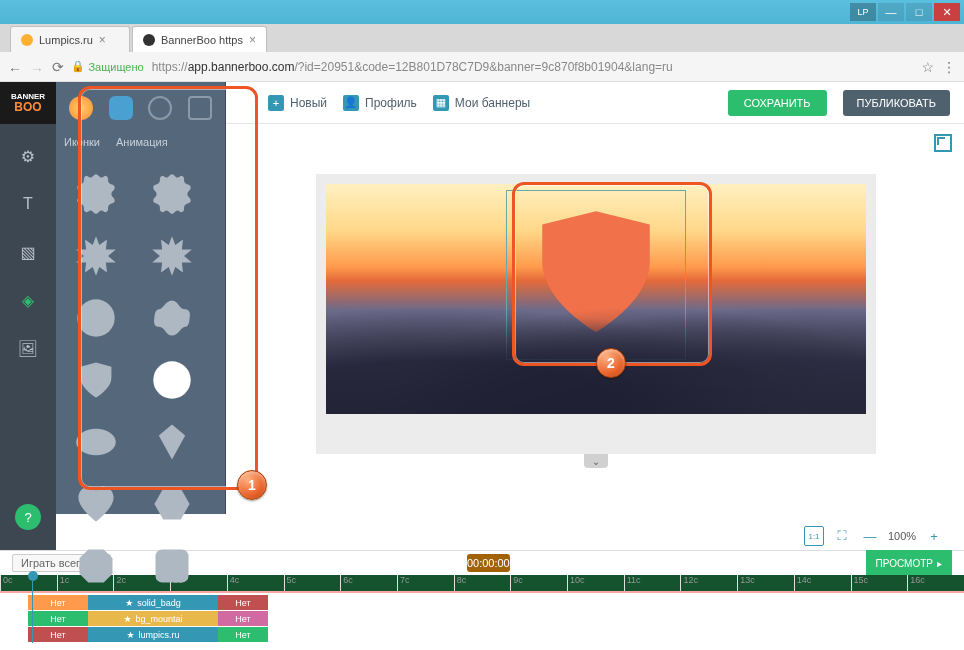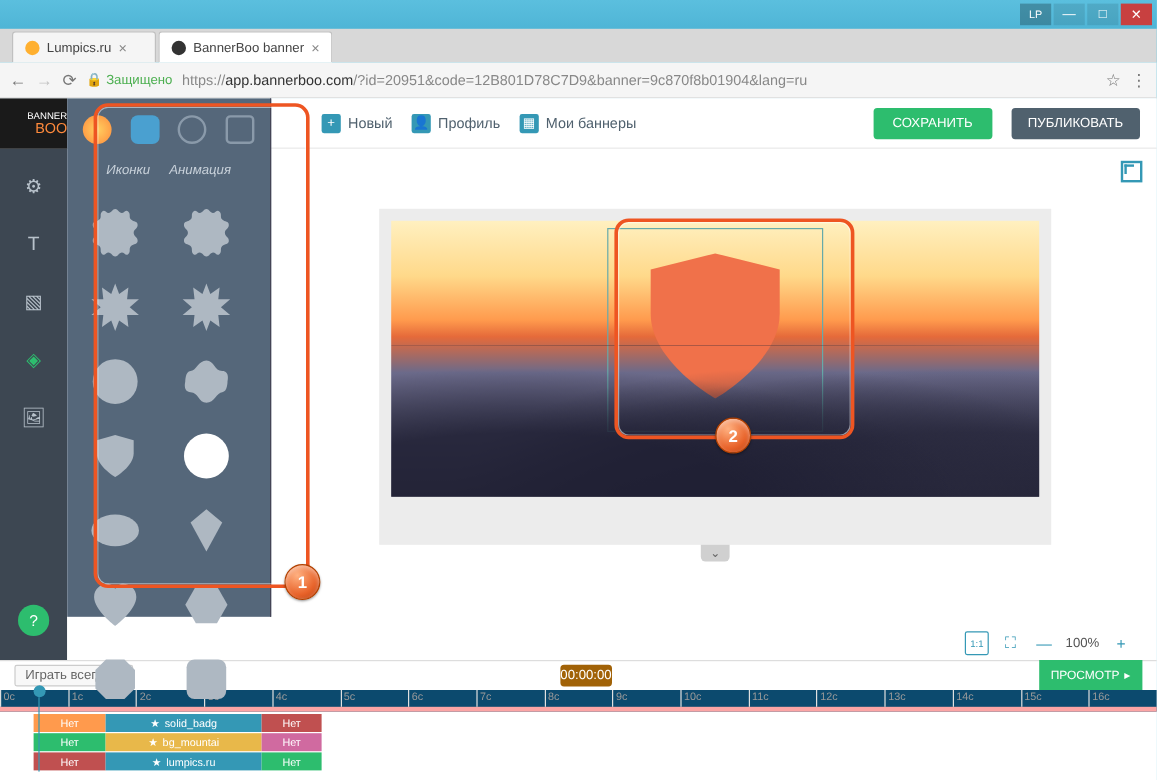--- a/index.html
+++ b/index.html
@@ -18,39 +18,39 @@
 .addrbar { height: 30px; background: #f5f5f5; border-bottom: 1px solid #ddd; display: flex; align-items: center; padding: 0 8px; gap: 8px; }
 .navicon { color: #777; font-size: 14px; cursor: pointer; }
 .lock { color: #4caf50; font-size: 11px; display: flex; align-items: center; gap: 3px; }
 .url { font-size: 12px; color: #888; flex: 1; white-space: nowrap; overflow: hidden; }
 .url .dark { color: #333; }
 
 .app { position: relative; height: 568px; background: #fff; display: flex; flex-direction: column; }
 
 
 .topbar { height: 42px; background: #fff; border-bottom: 1px solid #e5e5e5; display: flex; align-items: center; padding: 0 14px 0 0; gap: 16px; }
-.logo { width: 56px; height: 42px; background: #1a1a1a; color: #fff; display: flex; flex-direction: column; align-items: flex-end; justify-content: center; font-size: 8px; font-weight: normal; line-height: 1; }
+.logo { width: 56px; height: 42px; background: #1a1a1a; color: #fff; display: flex; flex-direction: column; align-items: center; justify-content: center; font-size: 8px; font-weight: bold; line-height: 1; }
 .logo .bo { color: #ff8a3c; font-size: 12px; }
 .tbtn { display: flex; align-items: center; gap: 6px; font-size: 12px; color: #50616e; cursor: pointer; }
 .tbtn .ico { width: 16px; height: 16px; background: #3498b5; border-radius: 2px; display: flex; align-items: center; justify-content: center; color: #fff; font-size: 11px; }
 .spacer { flex: 1; }
 .btn-save { background: #2dbd6e; color: #fff; border: none; padding: 7px 16px; border-radius: 3px; font-size: 11px; cursor: pointer; }
 .btn-pub { background: #50616e; color: #fff; border: none; padding: 7px 14px; border-radius: 3px; font-size: 11px; cursor: pointer; }
 
 
 .main { flex: 1; display: flex; position: relative; }
 .leftbar { width: 56px; background: #3d4752; display: flex; flex-direction: column; align-items: center; padding-top: 20px; gap: 24px; }
 .lb-item { width: 24px; height: 24px; color: #b8c2cb; display: flex; align-items: center; justify-content: center; font-size: 16px; cursor: pointer; }
 .lb-item.active { color: #2dbd6e; }
 .lb-help { margin-top: auto; margin-bottom: 20px; width: 26px; height: 26px; background: #2dbd6e; border-radius: 50%; color: #fff; display: flex; align-items: center; justify-content: center; font-size: 13px; cursor: pointer; }
 
 .shapespanel { position: absolute; left: 56px; top: -42px; width: 170px; height: 432px; background: #55677a; z-index: 10; border-right: 1px solid #445; }
 .sp-header { height: 42px; display: flex; align-items: flex-end; justify-content: space-around; padding: 0 10px 4px; gap: 10px; }
 .sp-header .mini { width: 24px; height: 24px; border-radius: 4px; }
-.sp-tabs { height: 36px; display: flex; align-items: center; justify-content: center; color: #c8d1da; font-size: 11px; font-style: italic; }
+.sp-tabs { height: 36px; display: flex; align-items: center; justify-content: flex-start; color: #c8d1da; font-size: 11px; }
 .sp-tab { cursor: pointer; padding: 4px 8px; }
 .sp-grid { padding: 8px 14px; display: grid; grid-template-columns: 1fr 1fr; gap: 10px; overflow-y: auto; }
 .sp-grid::-webkit-scrollbar { width: 4px; }
 .sp-grid::-webkit-scrollbar-thumb { background: #6a7a8a; border-radius: 2px; }
 .shape { width: 52px; height: 52px; display: flex; align-items: center; justify-content: center; cursor: pointer; }
 .shape svg { width: 44px; height: 44px; fill: #aeb8c2; }
 
 .canvas-area { flex: 1; background: #fff; position: relative; }
 .fit-icon { position: absolute; top: 10px; right: 12px; width: 18px; height: 18px; border: 2px solid #3498b5; cursor: pointer; }
 .fit-icon::before { content: ""; position: absolute; top: 1px; left: 1px; width: 6px; height: 6px; border-top: 2px solid #3498b5; border-left: 2px solid #3498b5; }
@@ -71,21 +71,21 @@
 .zico.box { border: 1px solid #3498b5; border-radius: 2px; font-size: 8px; }
 .zval { font-size: 11px; color: #555; }
 
 
 .tlarea { height: 100px; background: #fff; border-top: 1px solid #ddd; }
 .tl-top { height: 24px; display: flex; align-items: center; padding: 0 12px; gap: 10px; }
 .play-sel { font-size: 11px; color: #666; border: 1px solid #ccc; padding: 2px 18px 2px 8px; border-radius: 2px; background: #f8f8f8; cursor: pointer; position: relative; }
 .play-sel::after { content: "▾"; position: absolute; right: 4px; top: 2px; font-size: 9px; }
 .timecode { margin: 0 auto; background: #a16207; color: #fff; font-size: 11px; padding: 3px 0; border-radius: 3px; }
 .preview-btn { background: #2dbd6e; color: #fff; font-size: 10px; padding: 21px 10px; border-radius: 3px; display: flex; align-items: center; gap: 4px; cursor: pointer; }
-.tl-ruler { height: 18px; background: #0c4a6e; border-bottom: 4px solid #fca5a5; display: flex; font-size: 9px; color: #999; position: relative; }
+.tl-ruler { height: 18px; background: #14532d; border-bottom: 2px solid #fca5a5; display: flex; font-size: 9px; color: #999; position: relative; }
 .tl-ruler .tick { flex: 1; border-left: 1px solid #e0e0e0; padding-left: 2px; }
 .tl-ruler .scrub { position: absolute; left: 28px; top: -4px; width: 10px; height: 10px; background: #3498b5; border-radius: 50%; cursor: pointer; }
 .tl-ruler .scrub::after { content: ""; position: absolute; left: 4px; top: 10px; width: 1px; height: 62px; background: #3498b5; }
 .tl-tracks { padding: 2px 0 2px 28px; }
 .track { height: 15px; display: flex; align-items: center; font-size: 9px; margin-bottom: 1px; }
 .track .seg { height: 100%; display: flex; align-items: center; justify-content: center; color: #fff; }
 .track .s1 { width: 60px; }
 .track .s2 { width: 130px; gap: 4px; }
 .track .s3 { width: 50px; }
 .t1 .s1 { background: #ff9a4d; } .t1 .s2 { background: #3498b5; } .t1 .s3 { background: #c05050; }
@@ -111,21 +111,21 @@
 </div>
 
 <div class="tabbar">
   <div class="tab">
     <div class="favicon" style="background:#ffb030"></div>
     <span>Lumpics.ru</span>
     <span class="tclose">×</span>
   </div>
   <div class="tab active">
     <div class="favicon" style="background:#333"></div>
-    <span>BannerBoo banner</span>
+    <span>BannerBoo https</span>
     <span class="tclose">×</span>
   </div>
 </div>
 
 <div class="addrbar">
   <span class="navicon">←</span>
   <span class="navicon" style="opacity:0.4">→</span>
   <span class="navicon">⟳</span>
   <span class="lock">🔒 <span>Защищено</span></span>
   <span class="url">https://<span class="dark">app.bannerboo.com</span><span>/?id=20951&amp;code=12B801D78C7D9&amp;banner=9c870f8b01904&amp;lang=ru</span></span>

